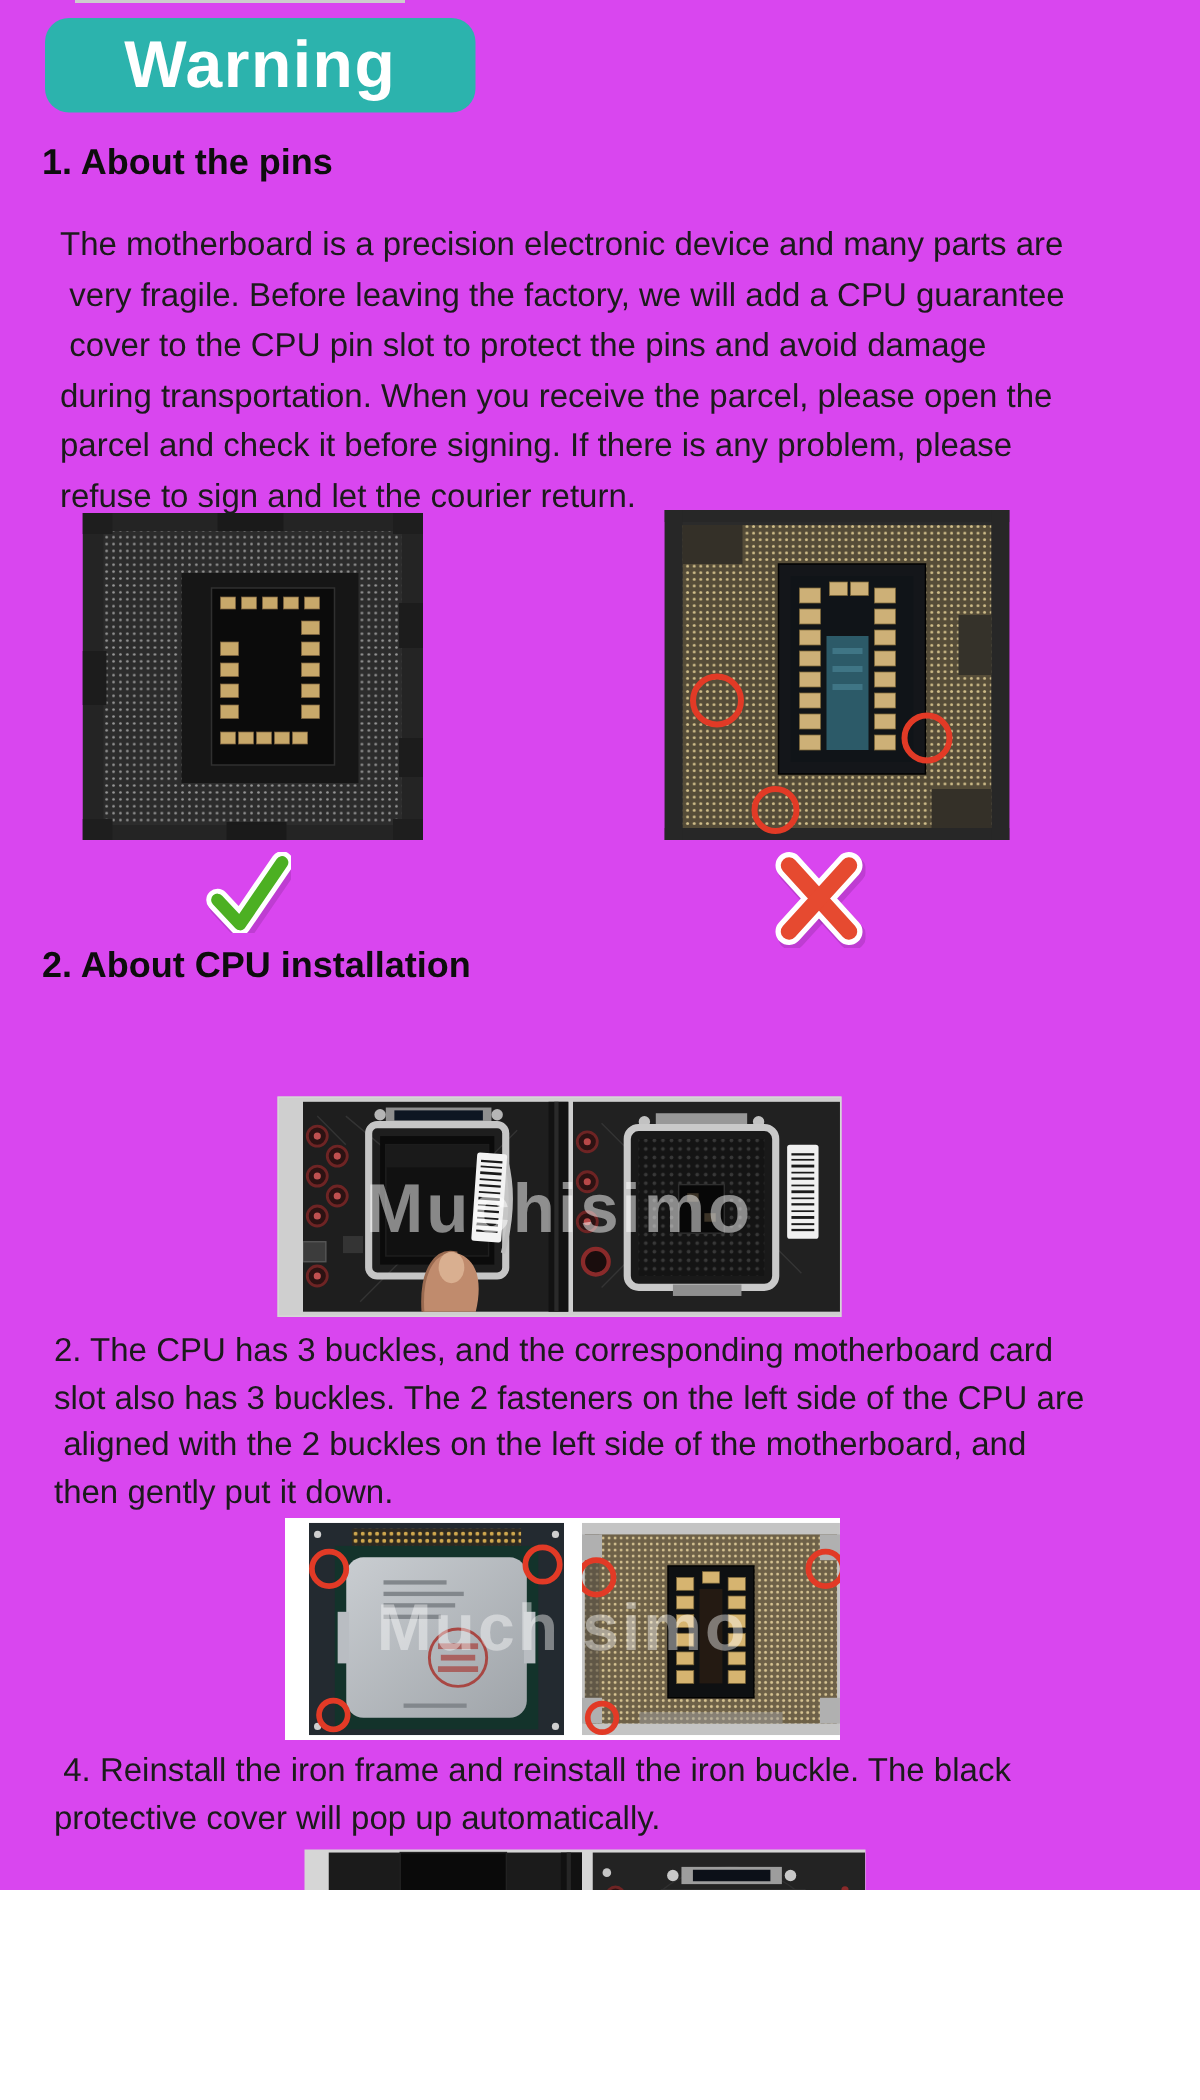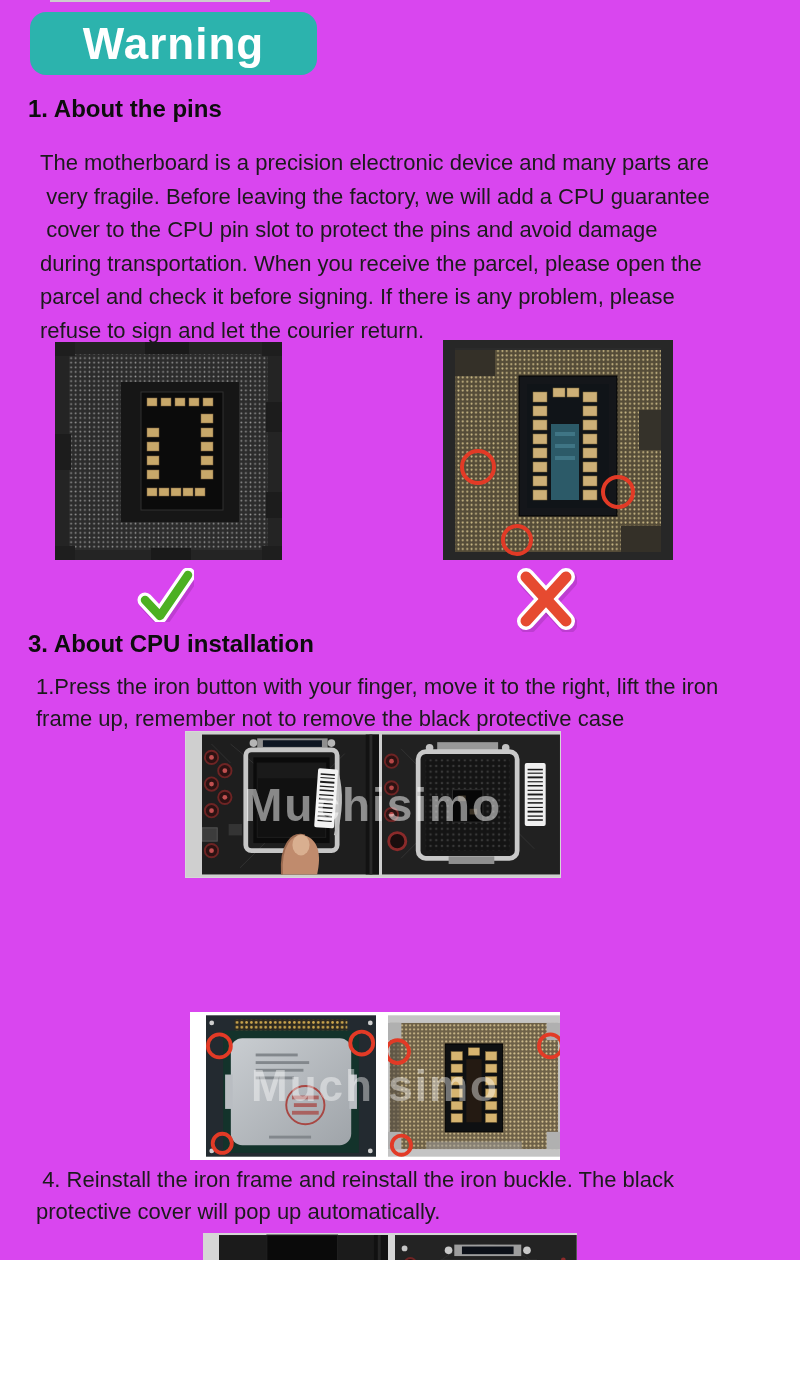--- a/index.html
+++ b/index.html
@@ -181,24 +181,22 @@
     <g stroke="#ffffff" stroke-width="18" stroke-linecap="round">
       <path d="M11 11 L51 55" fill="none"></path>
         <path d="M51 11 L11 55" fill="none"></path>
     </g>
     <g class="cross-stroke" stroke-width="11" stroke-linecap="round">
       <path d="M11 11 L51 55" fill="none"></path>
         <path d="M51 11 L11 55" fill="none"></path>
     </g>
   </svg>
 
-  <div class="abs sec-heading h2">3. About CPU installation</div>
-
-  <div class="abs step-text step1">1.Press the iron button with your finger, move it to the right, lift the iron
-frame up, remember not to remove the black protective case</div>
+  <div class="abs sec-heading h2">2. About CPU installation</div>
+
 
   <div class="abs photo-pair pair1">
     <svg viewBox="0 0 186 147" width="186">
       <rect width="186" height="147" fill="#1e1e1e"></rect>
       <path d="M30 10 L90 60 M150 20 L110 60 M40 140 L80 100 M10 10 L30 30" stroke="#333333" stroke-width="1" fill="none"></path>
       <rect x="172" y="0" width="14" height="147" fill="#121212"></rect>
       <rect x="176" y="0" width="3" height="147" fill="#2a2a2a"></rect>
       <rect x="58" y="4" width="74" height="10" fill="#8f8f8f"></rect>
       <rect x="64" y="6" width="62" height="7" fill="#0e1622"></rect>
       <circle cx="54" cy="9" r="4" fill="#b5b5b5"></circle>
@@ -295,20 +293,24 @@
           <rect x="153" y="80" width="16" height="2"></rect>
             <rect x="153" y="85" width="16" height="1.4"></rect>
           <rect x="153" y="89" width="16" height="1.6"></rect>
         </g>
       </g>
       <rect x="70" y="128" width="48" height="8" fill="#8f8f8f"></rect>
     </svg>
     <div class="watermark wm1">Muchisimo</div>
   </div>
 
+  <div class="abs step-text step2">2. The CPU has 3 buckles, and the corresponding motherboard card
+slot also has 3 buckles. The 2 fasteners on the left side of the CPU are
+ aligned with the 2 buckles on the left side of the motherboard, and
+then gently put it down.</div>
 
   <div class="abs photo-pair pair2">
     <svg viewBox="0 0 178 148" width="178">
       <defs>
         <linearGradient id="ihsGrad1" x1="0" y1="0" x2="1" y2="1">
           <stop offset="0" stop-color="#c9cdd1"></stop>
             <stop offset="1" stop-color="#9fa4a9"></stop>
         </linearGradient>
         <pattern id="goldDots" width="5" height="5" patternUnits="userSpaceOnUse">
           <rect width="5" height="5" fill="#2e2a20"></rect>

